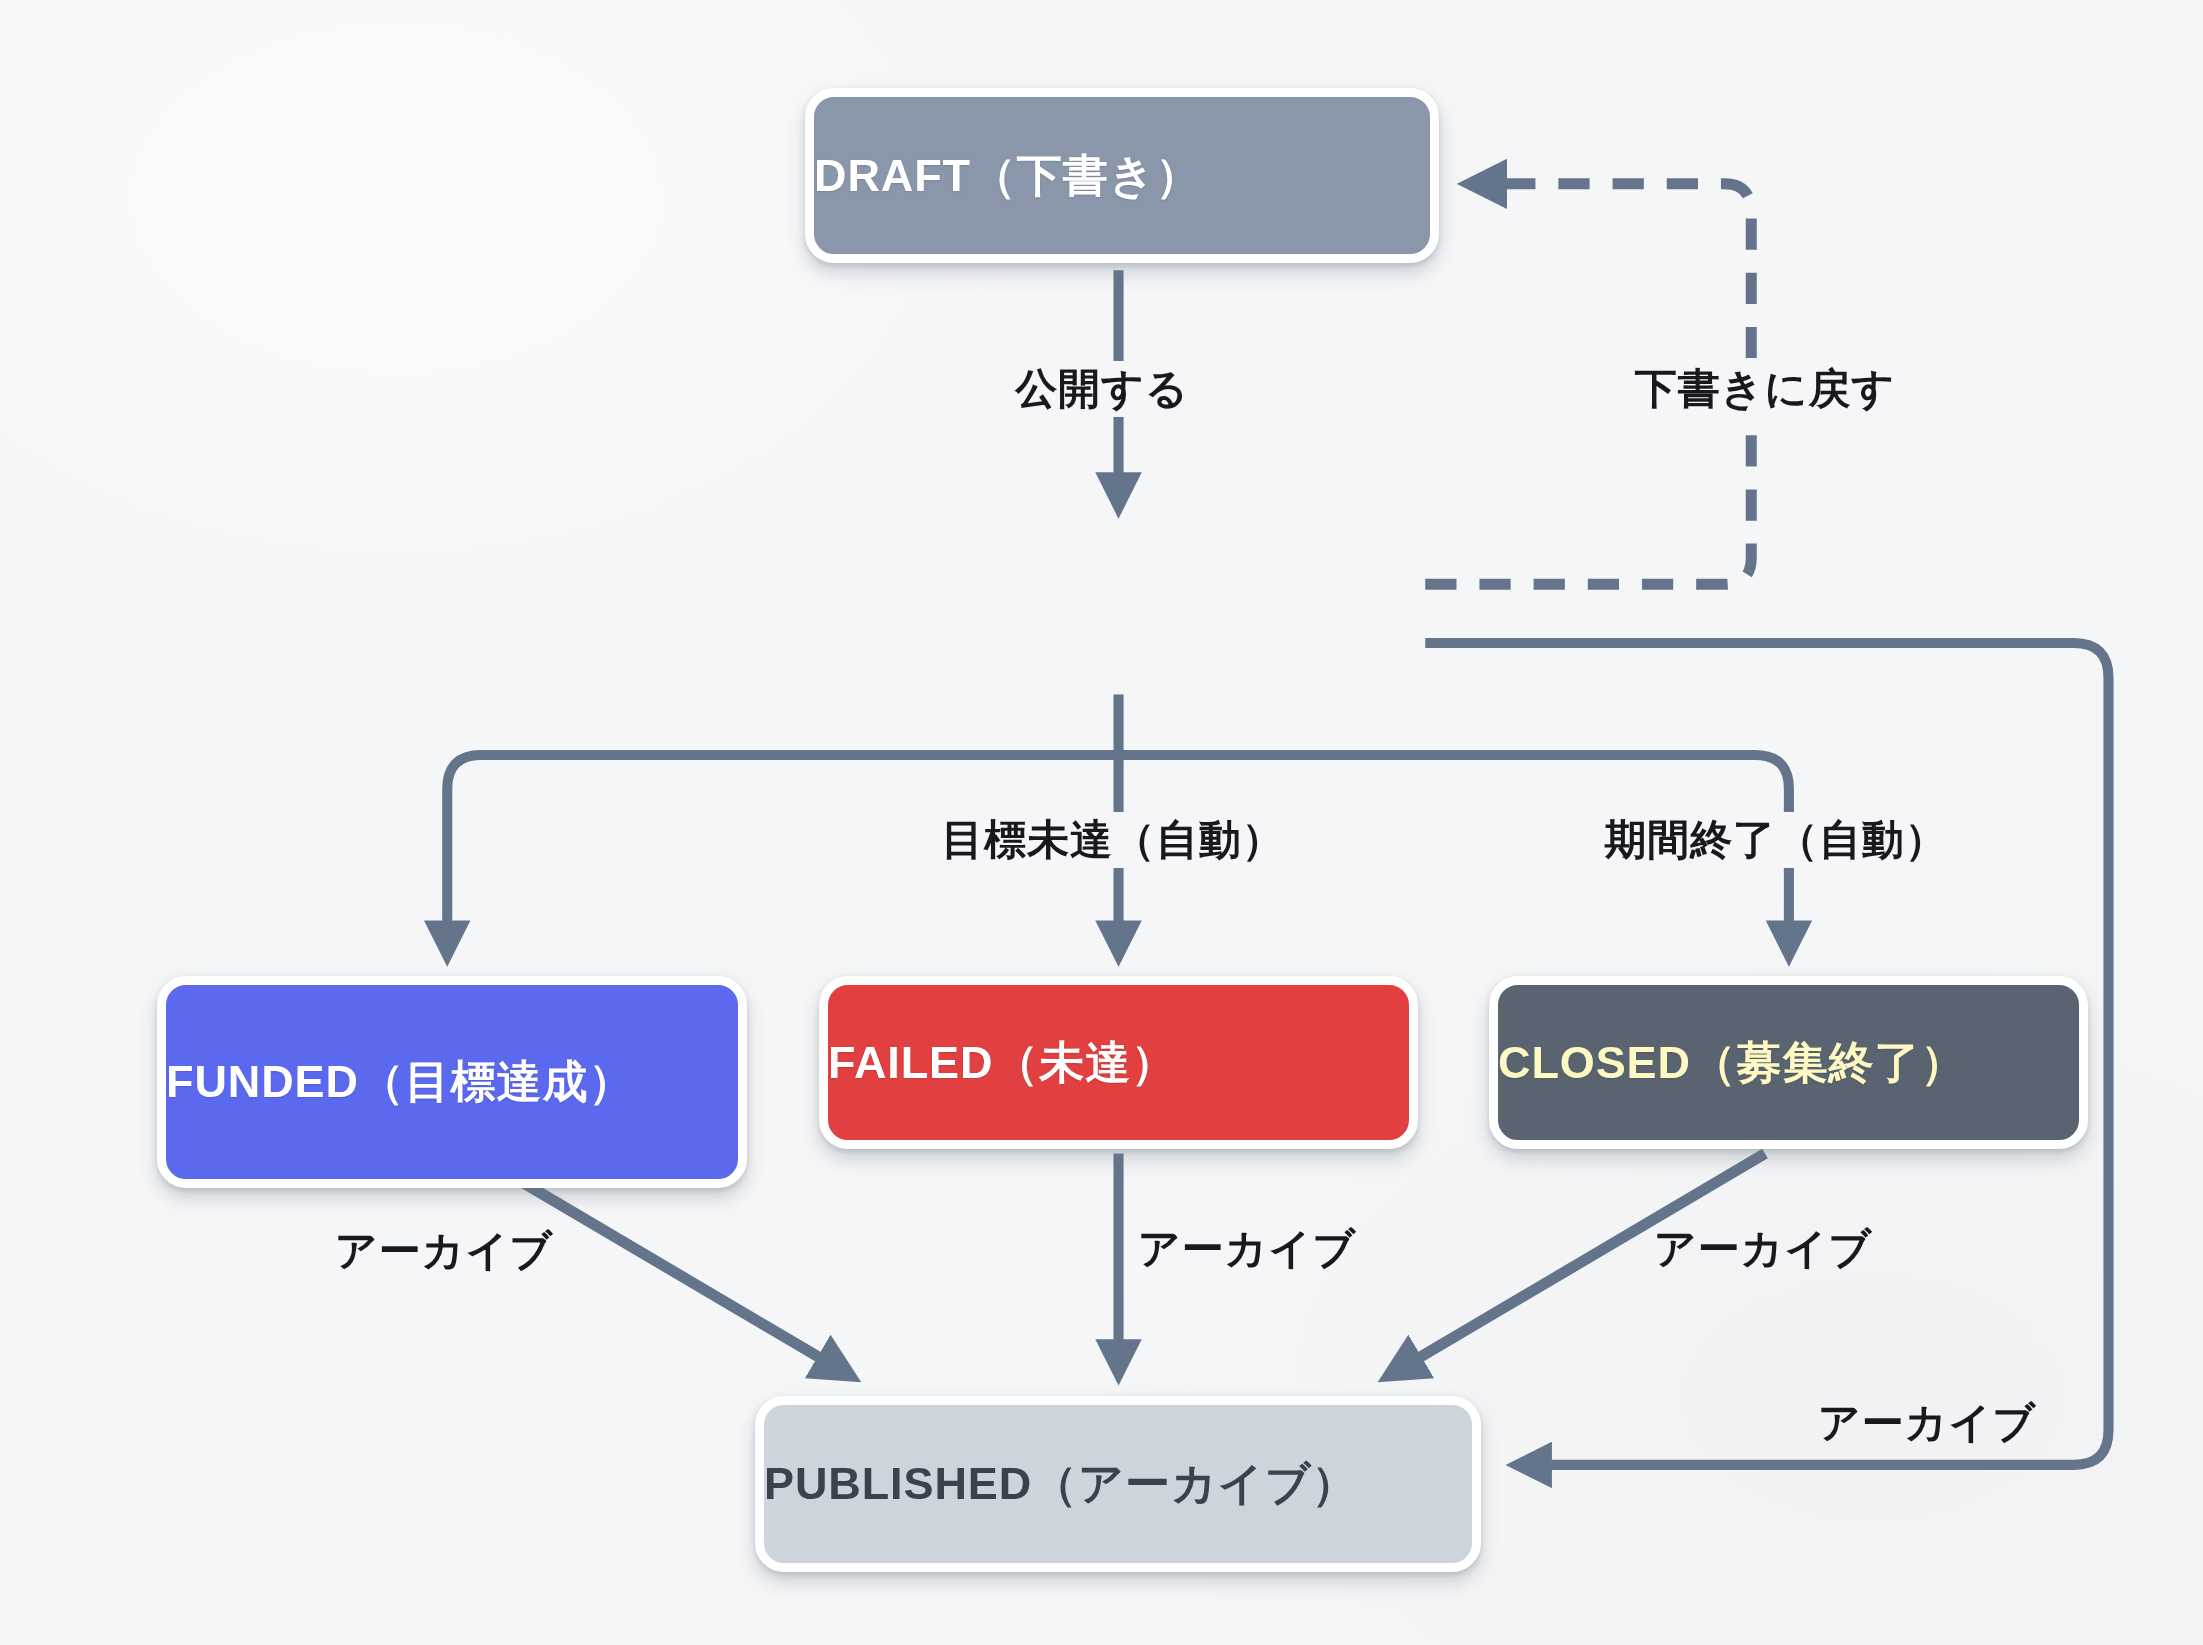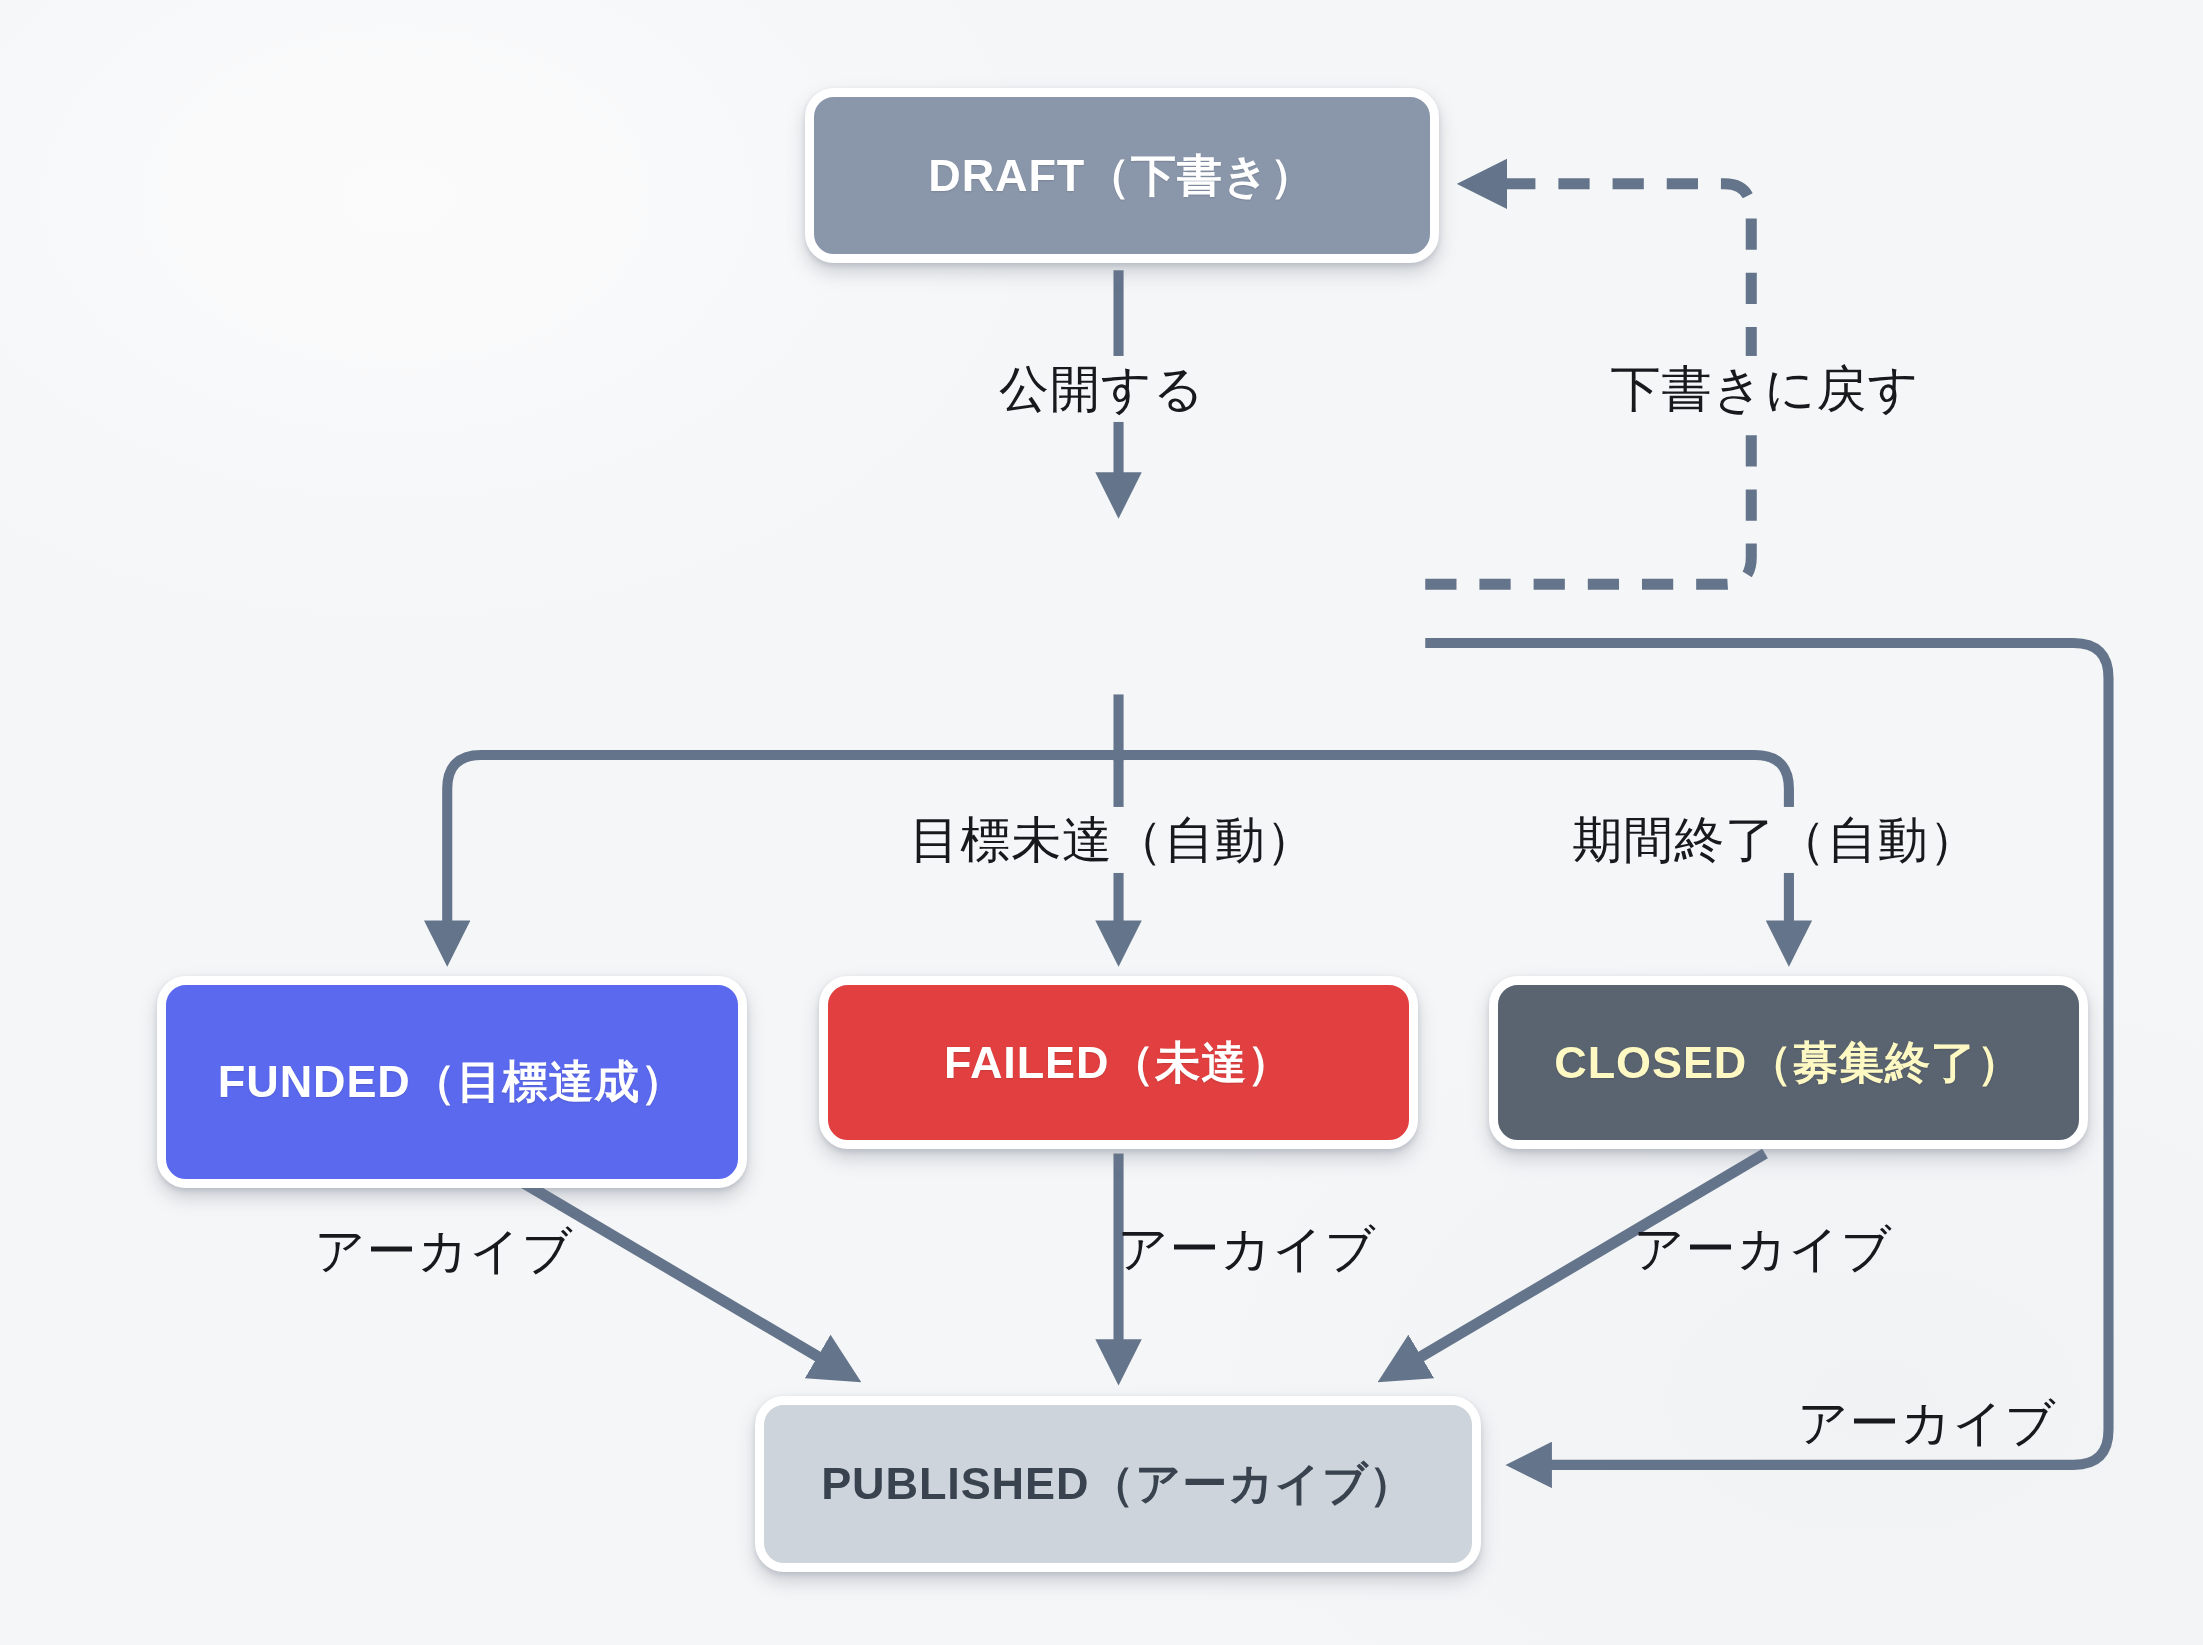--- a/index.html
+++ b/index.html
@@ -17,36 +17,36 @@
       radial-gradient(1286px 826px at 85% 85%, #f1f2f4 0%, rgba(241,242,244,0) 60%),
       #f5f6f7;
   }
   #edges { position: absolute; left: 0; top: 0; width: 2204px; height: 1646px; }
 
   .node {
     position: absolute;
     box-sizing: border-box;
     border: 9.2px solid #ffffff;
     border-radius: 29px;
-    display: flex; align-items: center; justify-content: center;
+    display: flex; align-items: center; justify-content: flex-start;
     color: #ffffff;
     font-weight: 700;
     font-size: 45px;
     letter-spacing: 0.9px;
     box-shadow: 0 9.2px 18.4px rgba(110,120,135,0.30), 0 2.8px 5.5px rgba(110,120,135,0.22);
     text-shadow: 0 0.9px 1.8px rgba(0,0,0,0.12);
     white-space: nowrap;
   }
 
   .edge-label {
     position: absolute;
     transform: translate(-50%, -50%);
     color: #17191d;
-    font-weight: 400;
-    font-size: 50px;
+    font-weight: 700;
+    font-size: 42px;
     letter-spacing: 0.9px;
     white-space: nowrap;
     line-height: 1.25;
   }
   .edge-label.cutline { background: #f5f6f7; padding: 1.8px 14.7px; }
 </style>
 </head>
 <body>
 
 <div id="stage">

